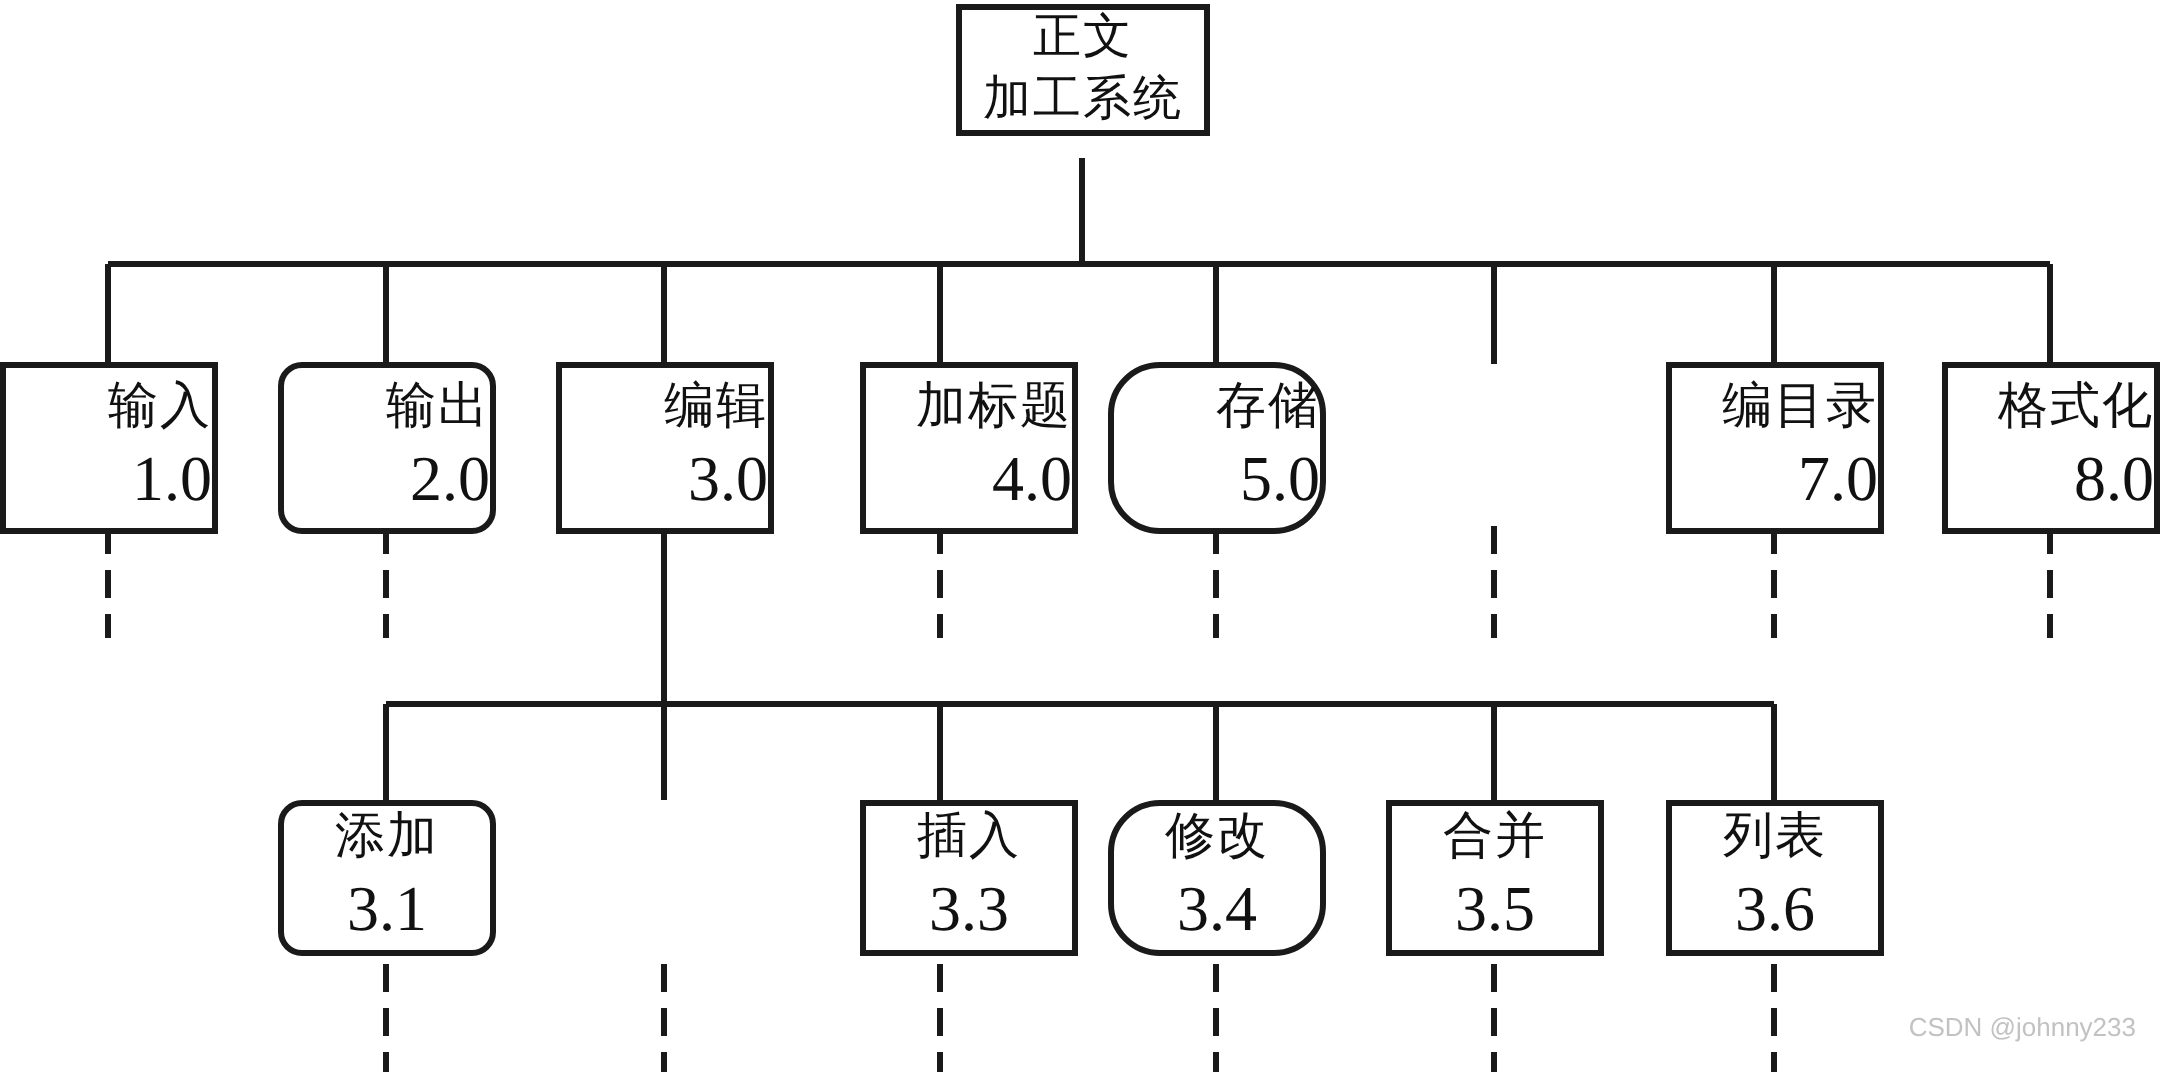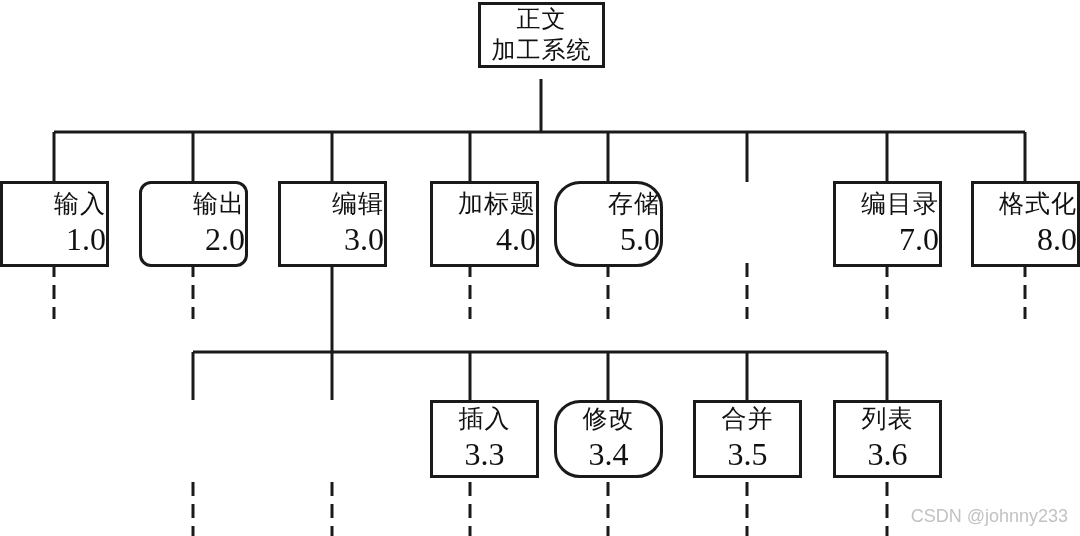--- a/index.html
+++ b/index.html
@@ -44,21 +44,21 @@
   .c3 { left: 278px; }
   .c4 { left: 418px; margin-left: 12px; }
   .c5 { left: 554px; border-radius: 26px; }
   .c6 { left: 693px; }
   .c7 { left: 833px; }
   .c8 { left: 971px; }
   .watermark {
     position: absolute;
     right: 12px; top: 506px;
     font-family: "Liberation Sans", "DejaVu Sans", sans-serif;
-    font-size: 18px;
+    font-size: 13px;
     color: #c2c2c2;
   }
 </style>
 </head>
 <body>
 
 <div class="canvas">
 
   <svg class="connector-svg" viewBox="0 0 1080 536" xmlns="http://www.w3.org/2000/svg">
     <g stroke="#1a1a1a" stroke-width="3" fill="none">
@@ -129,20 +129,24 @@
   </div>
   <div class="node lvl2 c7">
     <span class="zh">编目录</span>
     <span class="code">7.0</span>
   </div>
   <div class="node lvl2 c8">
     <span class="zh">格式化</span>
     <span class="code">8.0</span>
   </div>
 
+  <div class="node lvl3 c2">
+    <span class="zh">添加</span>
+    <span class="code">3.1</span>
+  </div>
   <div class="node lvl3 c4">
     <span class="zh">插入</span>
     <span class="code">3.3</span>
   </div>
   <div class="node lvl3 c5">
     <span class="zh">修改</span>
     <span class="code">3.4</span>
   </div>
   <div class="node lvl3 c6">
     <span class="zh">合并</span>

